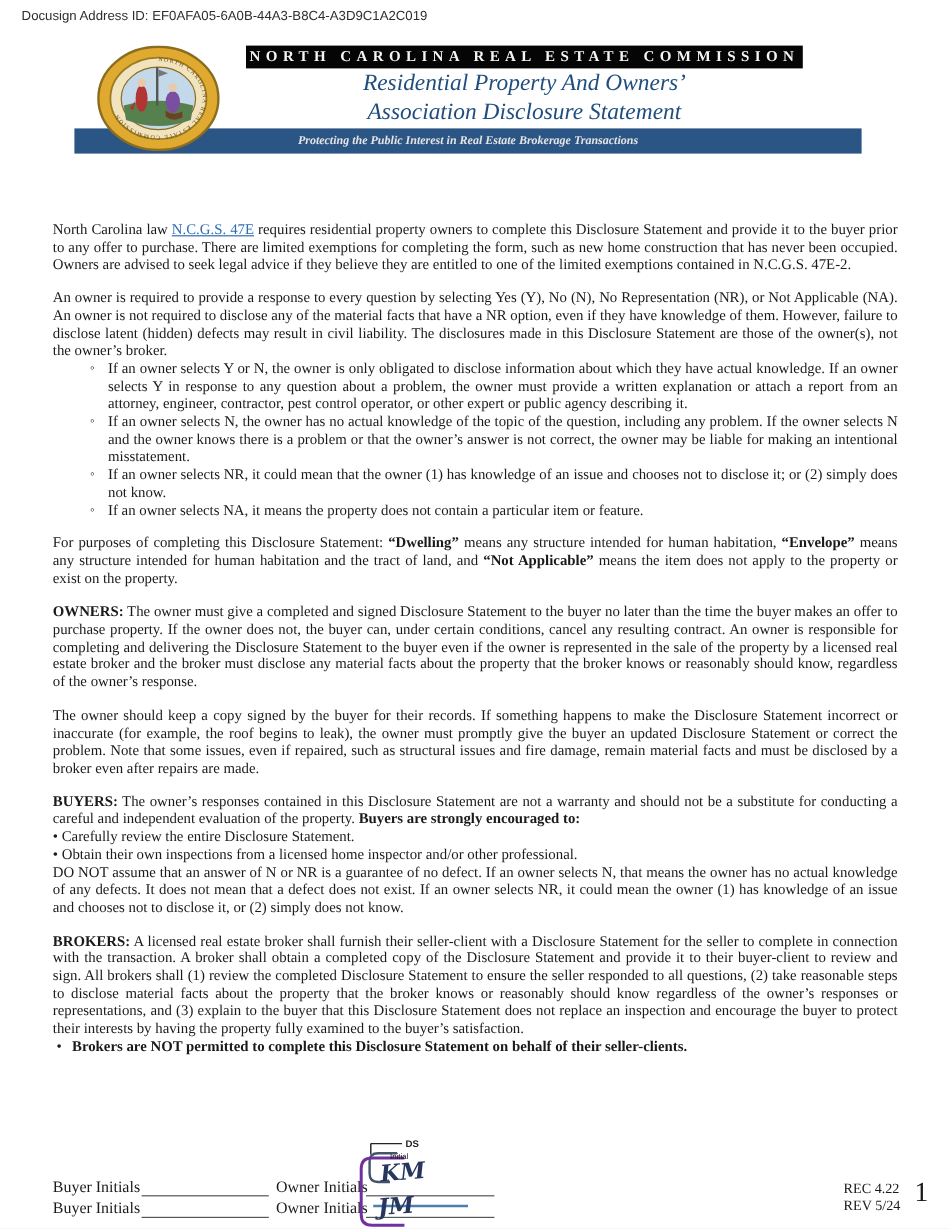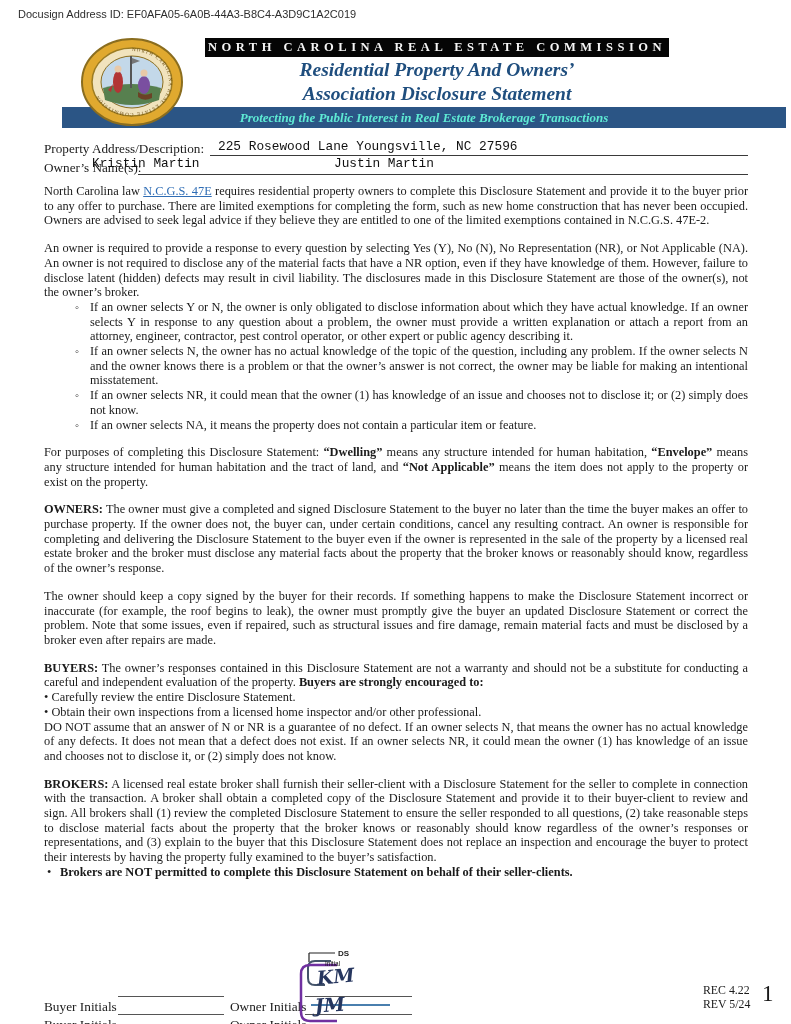--- a/index.html
+++ b/index.html
@@ -14,28 +14,28 @@
   }
   
   .header{position:absolute;top:38px;left:0;width:791px;height:92px;}
   .banner-black{
     position:absolute;left:205px;top:0;width:464px;height:19px;background:#050505;
     color:#f5f5f5;text-align:center;font-weight:bold;font-size:12.5px;
     letter-spacing:4.5px;line-height:19px;white-space:nowrap;
   }
   .doc-title{
     position:absolute;left:205px;width:464px;text-align:center;color:#1f4e7e;
-    font-weight:bold;font-style:italic;font-size:19.5px;white-space:nowrap;
+    font-weight:normal;font-style:italic;font-size:19.5px;white-space:nowrap;
   }
   .doc-title.l1{top:21px;}
   .doc-title.l2{top:45px;}
   .band{
-    position:absolute;left:62px;top:69px;width:724px;height:21px;background:#2b5585;
-    color:#5eead4;text-align:center;font-weight:bold;font-style:italic;
-    font-size:13px;line-height:21px;
+    position:absolute;left:62px;top:69px;width:656px;height:21px;background:#2b5585;
+    color:#e5e5e5;text-align:center;font-weight:bold;font-style:italic;
+    font-size:10px;line-height:21px;
   }
   .seal{position:absolute;left:80px;top:0;width:104px;height:88px;z-index:3;}
   
   .fields{position:absolute;left:44px;top:139px;width:704px;font-size:13.2px;}
   .frow{position:relative;height:18px;margin-bottom:1px;}
   .flabel{position:absolute;left:0;top:2px;white-space:nowrap;}
   .fline{position:absolute;bottom:1px;border-bottom:1px solid #3a3a3a;}
   .mono{
     position:absolute;top:0;font-family:"Liberation Mono","DejaVu Sans Mono",monospace;
     font-size:12.8px;color:#101010;white-space:nowrap;
@@ -52,21 +52,21 @@
   ul.sel li::before{content:"\25E6";position:absolute;left:-15px;top:0;font-size:11px;color:#222;}
   p.pbullet{position:relative;margin:0;}
   p.pbullet::before{content:"\2022\00a0";}
   ul.brok{list-style:none;margin:0 16px 0 0;padding:0 0 0 16px;}
   ul.brok li{position:relative;margin:0;}
   ul.brok li::before{content:"\2022";position:absolute;left:-13px;top:0;}
   .tight{margin-bottom:0 !important;}
   
   .footer{position:absolute;left:44px;top:981px;width:704px;font-size:13.3px;}
   .irow{position:relative;height:18px;}
-  .ilabel{position:absolute;top:18px;white-space:nowrap;}
+  .ilabel{position:absolute;top:0;white-space:nowrap;}
   .ilabel.buyer{left:0;}
   .ilabel.owner{left:186px;}
   .iline{position:absolute;bottom:2px;border-bottom:1px solid #555;}
   .iline.b{left:74px;width:106px;}
   .iline.o{left:261px;width:107px;}
   .recrev{position:absolute;left:659px;top:2px;width:60px;font-size:11.8px;line-height:14px;text-align:left;}
   .pagenum{position:absolute;left:718px;top:0;font-size:23px;color:#1a1a1a;}
   .stamp{position:absolute;left:295px;top:947px;width:130px;height:77px;z-index:6;}
 </style>
 </head>
@@ -96,33 +96,20 @@
       <path d="M 52 20 l 8 3 l -8 3 Z" fill="#777"></path>
       <ellipse cx="38" cy="44" rx="5" ry="11" fill="#b23535"></ellipse>
       <circle cx="38" cy="31" r="3.5" fill="#e8c9a8"></circle>
       <path d="M 33 46 l -5 6 l 3 2 Z" fill="#b23535"></path>
       <ellipse cx="64" cy="47" rx="6" ry="9" fill="#7a4fa0"></ellipse>
       <circle cx="64" cy="35" r="3.5" fill="#e8c9a8"></circle>
       <path d="M 58 54 q 6 5 14 1 l 0 5 q -8 4 -14 -1 Z" fill="#6b4226"></path>
     </svg>
   </div>
 
-  <div class="fields">
-    <div class="frow">
-      <span class="flabel">Property Address/Description:</span>
-      <span class="fline" style="left:166px;width:538px;"></span>
-      <span class="mono" style="left:174px;">225 Rosewood Lane Youngsville, NC 27596</span>
-    </div>
-    <div class="frow">
-      <span class="flabel">Owner’s Name(s):</span>
-      <span class="fline" style="left:94px;width:610px;"></span>
-      <span class="mono" style="left:48px;top:-2px;">Kristin Martin</span>
-      <span class="mono" style="left:290px;top:-2px;">Justin Martin</span>
-    </div>
-  </div>
 
   <div class="main">
     <p><span>North Carolina law </span><a class="statute">N.C.G.S. 47E</a><span> requires residential property owners to complete this Disclosure Statement and provide it to the buyer prior to any offer to purchase. There are limited exemptions for completing the form, such as new home construction that has never been occupied. Owners are advised to seek legal advice if they believe they are entitled to one of the limited exemptions contained in N.C.G.S. 47E-2.</span></p>
 
     <p>An owner is required to provide a response to every question by selecting Yes (Y), No (N), No Representation (NR), or Not Applicable (NA). An owner is not required to disclose any of the material facts that have a NR option, even if they have knowledge of them. However, failure to disclose latent (hidden) defects may result in civil liability. The disclosures made in this Disclosure Statement are those of the owner(s), not the owner’s broker.</p>
 
     <ul class="sel">
       <li>If an owner selects Y or N, the owner is only obligated to disclose information about which they have actual knowledge. If an owner selects Y in response to any question about a problem, the owner must provide a written explanation or attach a report from an attorney, engineer, contractor, pest control operator, or other expert or public agency describing it.</li>
       <li>If an owner selects N, the owner has no actual knowledge of the topic of the question, including any problem. If the owner selects N and the owner knows there is a problem or that the owner’s answer is not correct, the owner may be liable for making an intentional misstatement.</li>
       <li>If an owner selects NR, it could mean that the owner (1) has knowledge of an issue and chooses not to disclose it; or (2) simply does not know.</li>

